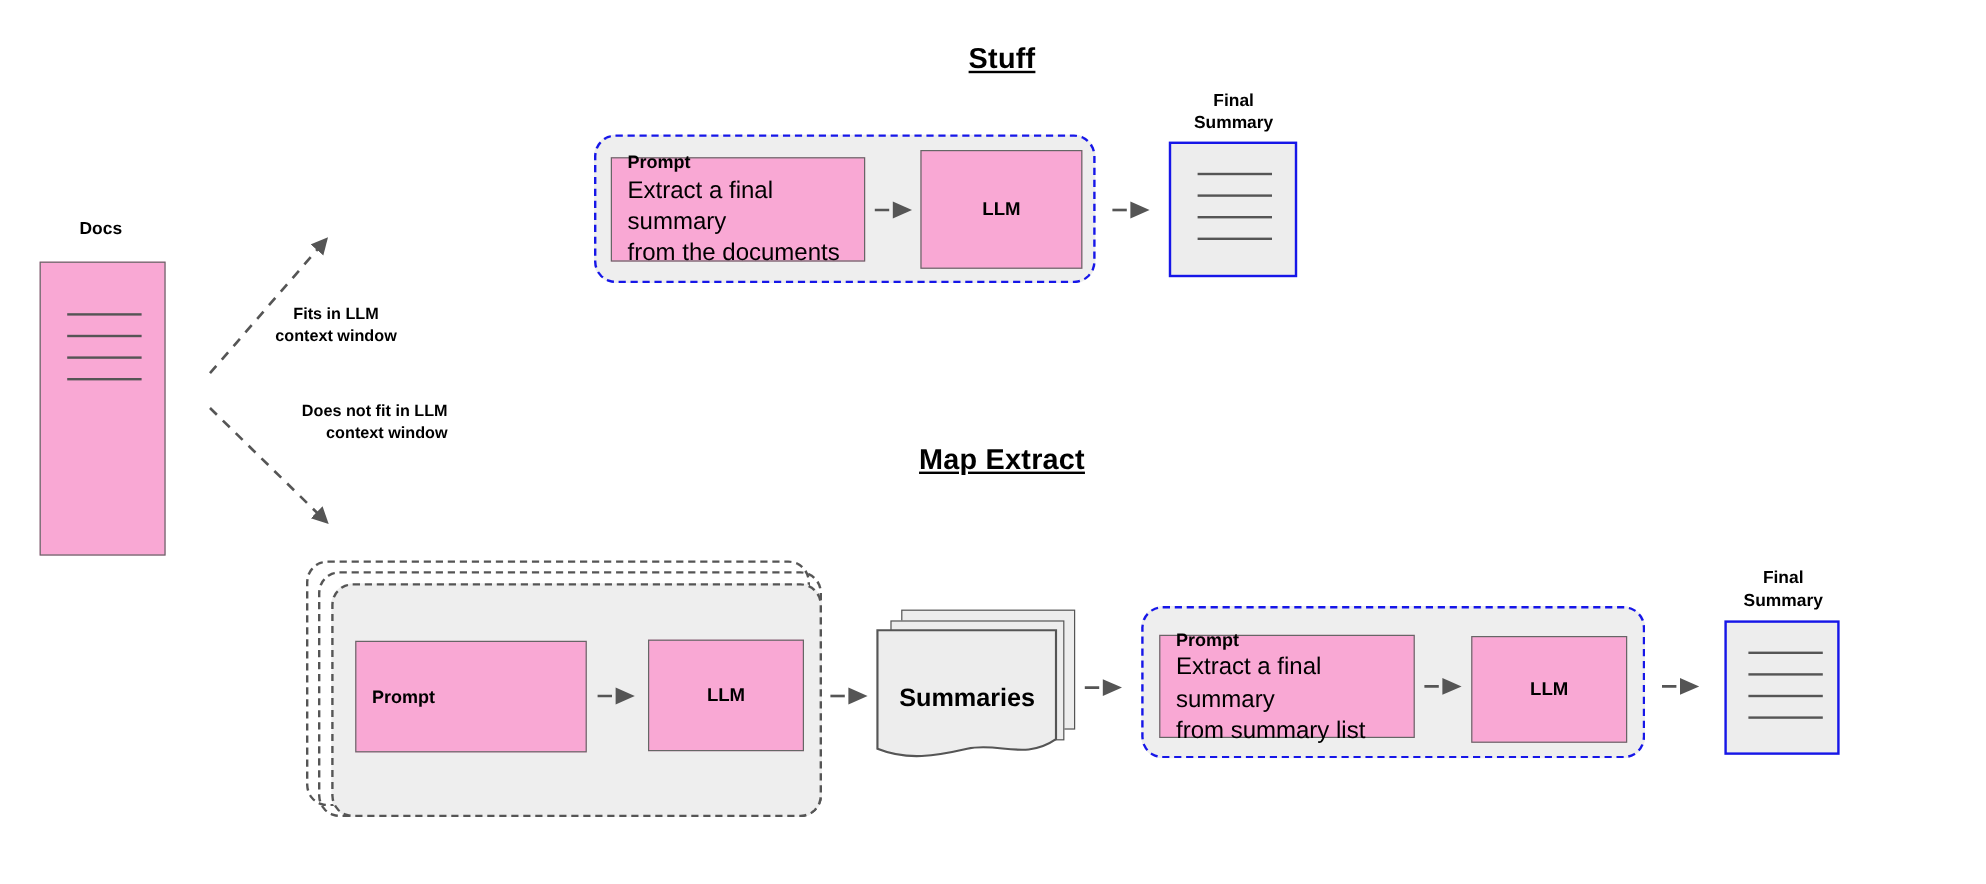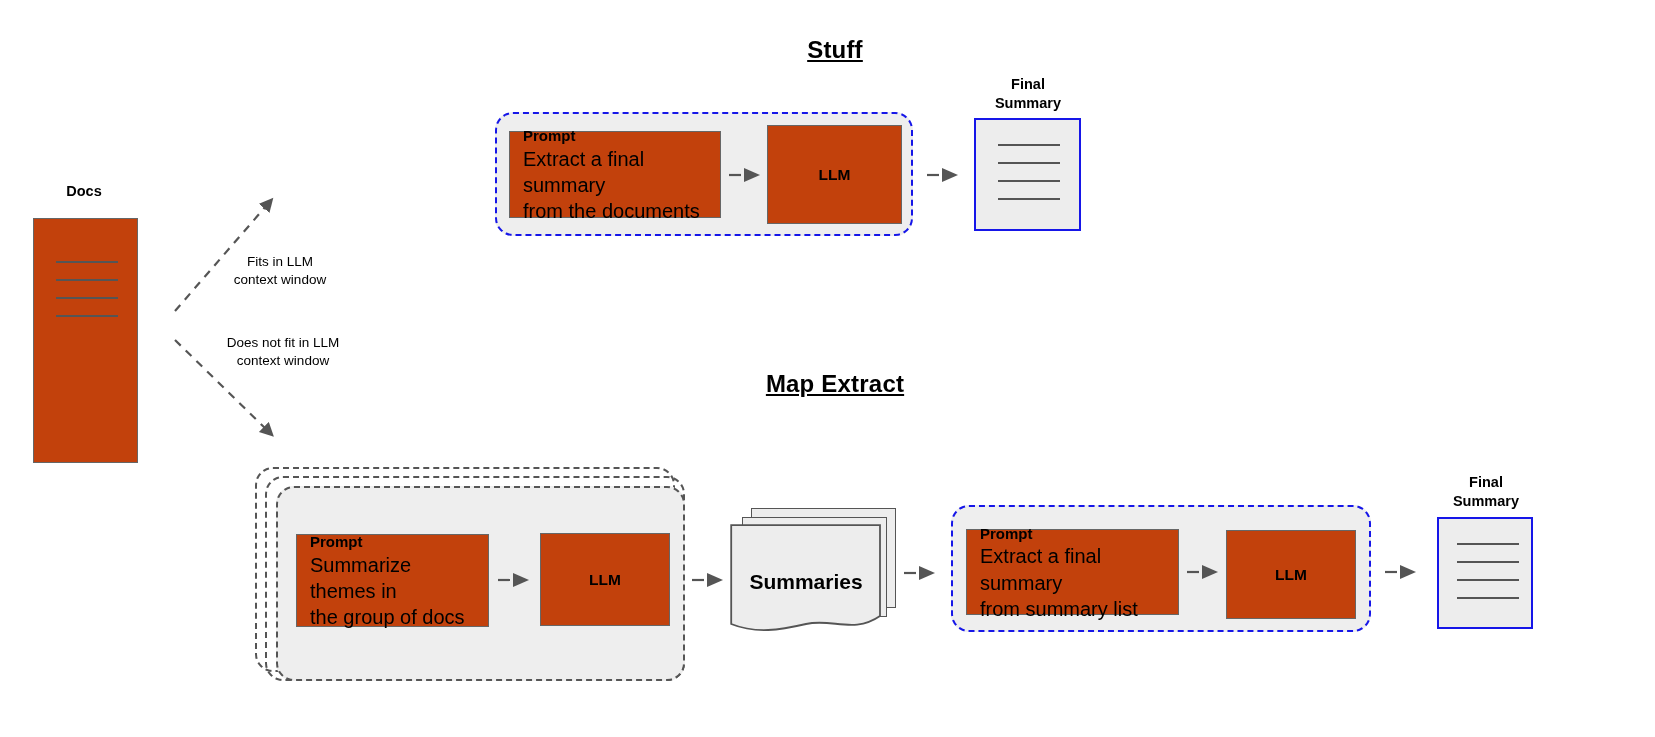--- a/index.html
+++ b/index.html
@@ -16,21 +16,21 @@
     width: 1655px;
     height: 737px;
     background: #ffffff;
     overflow: hidden;
   }
   .abs { position: absolute; }
 
   
   .node {
     box-sizing: border-box;
-    background: #c2410c;
+    background: #f9a8d4;
     border: 1.6px solid #666666;
   }
   .node-blue {
     box-sizing: border-box;
     background: #ededed;
     border: 2px solid #1616e8;
   }
 
   
   .group-blue {
@@ -62,21 +62,21 @@
     letter-spacing: .2px;
   }
   .caption {
     font-weight: bold;
     font-size: 14.5px;
     text-align: center;
     line-height: 1.28;
     white-space: pre-line;
   }
   .edge-label {
-    font-weight: normal;
+    font-weight: bold;
     font-size: 13.5px;
     text-align: center;
     line-height: 1.36;
     white-space: pre-line;
   }
 
   
   .prompt-card {
     padding: 12px 13px 10px 13px;
     display: flex;
@@ -149,21 +149,21 @@
     </defs>
 
     <path d="M10,126 L102,20" stroke="#555555" stroke-width="2.2" fill="none" stroke-dasharray="8,7" marker-end="url(#headDark)"></path>
 
     <path d="M10,155 L102,245" stroke="#555555" stroke-width="2.2" fill="none" stroke-dasharray="8,7" marker-end="url(#headDark)"></path>
   </svg>
 
   <div class="abs edge-label" style="left:200px; top:253px; width:160px;">Fits in LLM
 context window</div>
 
-  <div class="abs edge-label" style="left:193px; top:334px; width:180px;">Does not fit in LLM
+  <div class="abs edge-label" style="left:193px; top:334px; width:180px;text-align:right;">Does not fit in LLM
 context window</div>
 
   <div class="abs section-title" style="left:735px; top:36px; width:200px;">Stuff</div>
 
   <div class="abs group-blue" style="left:495px; top:112px; width:418px; height:124px;"></div>
 
   <div class="abs node prompt-card" style="left:509px; top:131px; width:212px; height:87px;">
     <div class="prompt-title">Prompt</div>
     <div class="prompt-body">Extract a final summary
 from the documents</div>
@@ -195,22 +195,20 @@
 
   <div class="abs section-title" style="left:735px; top:370px; width:200px;">Map Extract</div>
 
   <div class="abs group-gray-ghost" style="left:255px; top:467px; width:420px; height:205px;"></div>
   <div class="abs group-gray-ghost" style="left:265px; top:476px; width:420px; height:205px;"></div>
 
   <div class="abs group-gray" style="left:276px; top:486px; width:409px; height:195px;"></div>
 
   <div class="abs node prompt-card" style="left:296px; top:534px; width:193px; height:93px;">
     <div class="prompt-title">Prompt</div>
-    <div class="prompt-body">Summarize themes in
-the group of docs</div>
   </div>
 
   <svg class="abs mini-arrow" style="left:496px; top:570px; width:40px; height:20px;" width="40" height="20" viewBox="0 0 40 20">
     <path d="M2,10 L14,10" stroke="#555555" stroke-width="2.2" fill="none"></path>
     <path d="M17,3 L33,10 L17,17 z" fill="#555555"></path>
   </svg>
 
   <div class="abs node llm-card" style="left:540px; top:533px; width:130px; height:93px;">
     <span>LLM</span>
   </div>

